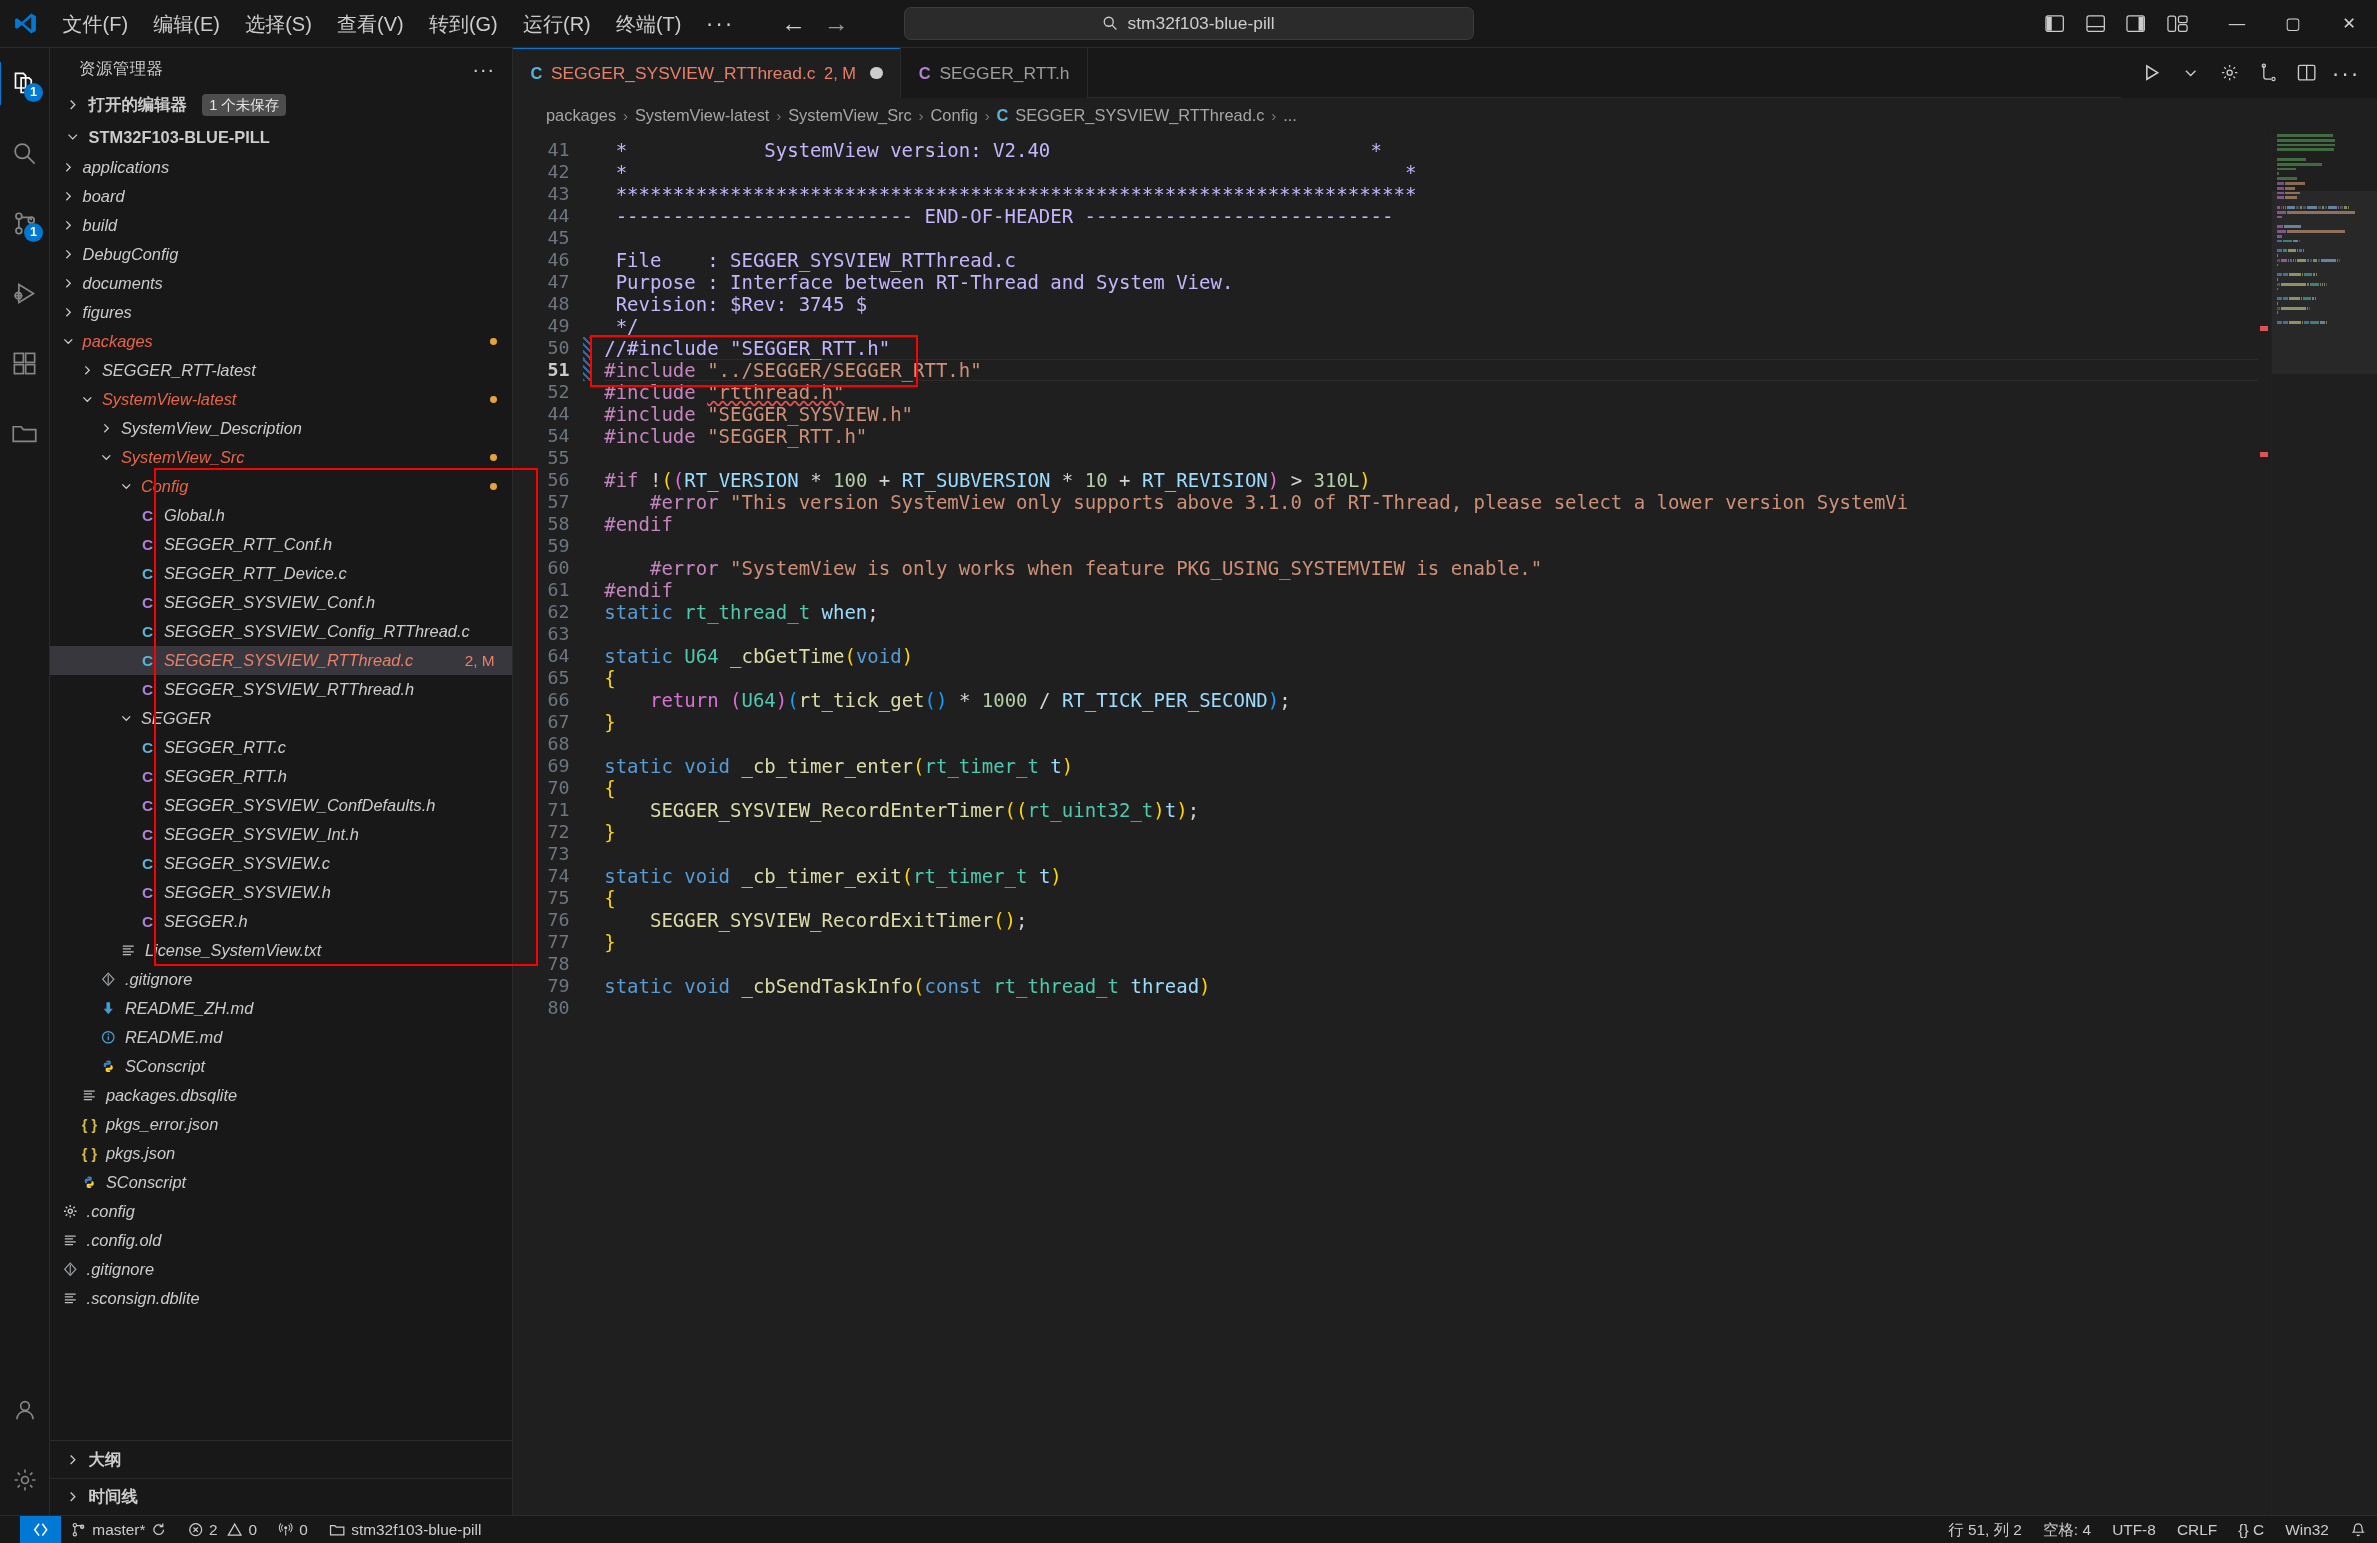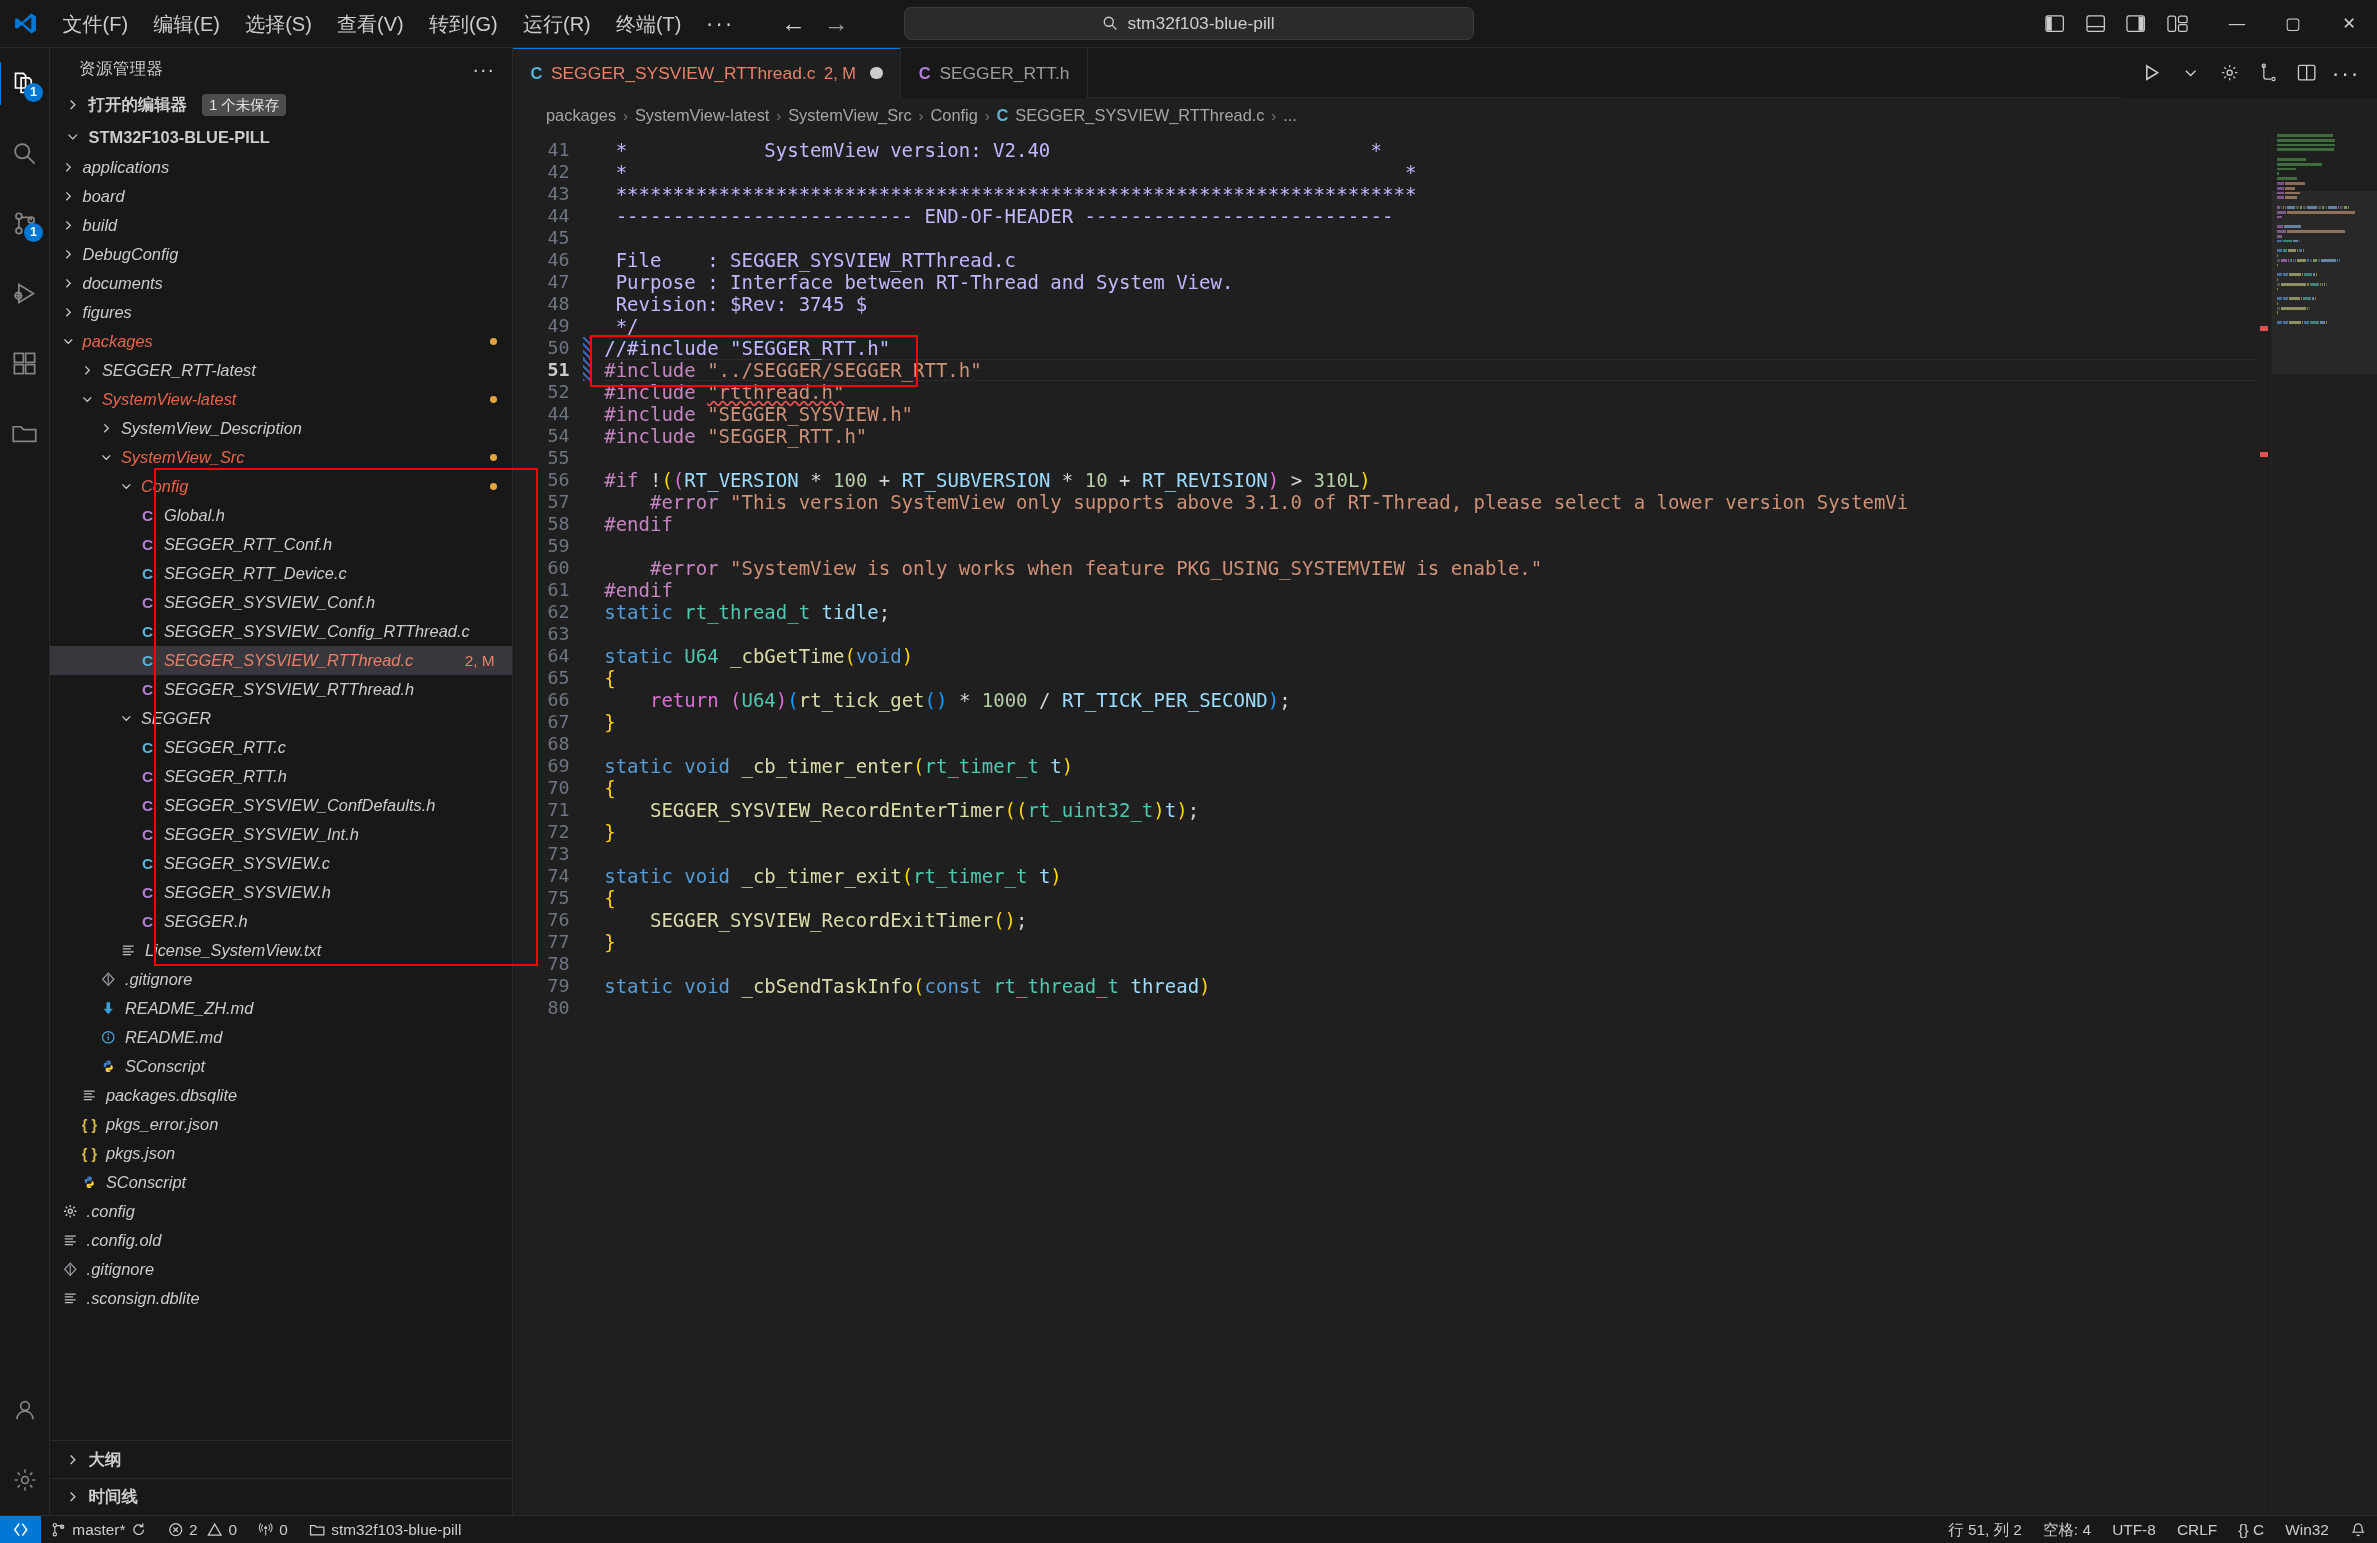--- a/index.html
+++ b/index.html
@@ -167,21 +167,21 @@
   }
   .mm-slider { position: absolute; left:0; right:0; top: 58px; height: 183px; background: rgba(255,255,255,.045); }
   .deco-strip { width: 13.5px; min-width:13.5px; background:#1f1f1f; position: relative; }
   .deco-mark { position:absolute; right:2.9px; width:7.7px; height:4.8px; }
 
   .red-overlay { position: absolute; border: 2.9px solid #ff0000; pointer-events: none; }
 
   
   .statusbar {
     height: 29px; min-height: 29px; background: #181818; display: flex; align-items: center;
-    font-size: 15.4px; color: #cccccc; border-top: 1px solid #2b2b2b;
+    font-size: 15.4px; color: #cccccc; border-top: 1px solid #2b2b2b; padding-left: 20px;
   }
   .st-remote { background: #0078d4; color: #fff; height: 29px; display:flex; align-items:center;
       padding: 0 11.6px; }
   .st-item { display: flex; align-items: center; gap: 5.8px; padding: 0 10.6px; height: 29px; white-space: nowrap; }
   .st-right { margin-left: auto; display: flex; align-items: center; }
   svg { display: block; }
 </style>
 </head>
 <body>
 
@@ -833,21 +833,21 @@
             <div class="cl"><span class="t-pre">#include </span><span class="t-str squig">"rtthread.h"</span></div>
             <div class="cl"><span class="t-pre">#include </span><span class="t-str">"SEGGER_SYSVIEW.h"</span></div>
             <div class="cl"><span class="t-pre">#include </span><span class="t-str">"SEGGER_RTT.h"</span></div>
             <div class="cl">&nbsp;</div>
             <div class="cl"><span class="t-pre">#if </span><span class="t-plain">!</span><span class="t-p1">(</span><span class="t-p2">(</span><span class="t-var">RT_VERSION</span><span class="t-plain"> * </span><span class="t-num">100</span><span class="t-plain"> + </span><span class="t-var">RT_SUBVERSION</span><span class="t-plain"> * </span><span class="t-num">10</span><span class="t-plain"> + </span><span class="t-var">RT_REVISION</span><span class="t-p2">)</span><span class="t-plain"> &gt; </span><span class="t-num">310L</span><span class="t-p1">)</span></div>
             <div class="cl"><span class="t-pre">    #error </span><span class="t-str">"This version SystemView only supports above 3.1.0 of RT-Thread, please select a lower version SystemVi</span></div>
             <div class="cl"><span class="t-pre">#endif</span></div>
             <div class="cl">&nbsp;</div>
             <div class="cl"><span class="t-pre">    #error </span><span class="t-str">"SystemView is only works when feature PKG_USING_SYSTEMVIEW is enable."</span></div>
             <div class="cl"><span class="t-pre">#endif</span></div>
-            <div class="cl"><span class="t-kw">static </span><span class="t-typ">rt_thread_t</span><span class="t-var"> tidle</span><span class="t-plain">;</span></div>
+            <div class="cl"><span class="t-kw">static </span><span class="t-typ">rt_thread_t</span><span class="t-var"> when</span><span class="t-plain">;</span></div>
             <div class="cl">&nbsp;</div>
             <div class="cl"><span class="t-kw">static </span><span class="t-typ">U64 </span><span class="t-fn">_cbGetTime</span><span class="t-p1">(</span><span class="t-kw">void</span><span class="t-p1">)</span></div>
             <div class="cl"><span class="t-p1">{</span></div>
             <div class="cl"><span class="t-plain">    </span><span class="t-p2">return </span><span class="t-p2">(</span><span class="t-typ">U64</span><span class="t-p2">)</span><span class="t-p3">(</span><span class="t-fn">rt_tick_get</span><span class="t-p3">()</span><span class="t-plain"> * </span><span class="t-num">1000</span><span class="t-plain"> / </span><span class="t-var">RT_TICK_PER_SECOND</span><span class="t-p3">)</span><span class="t-plain">;</span></div>
             <div class="cl"><span class="t-p1">}</span></div>
             <div class="cl">&nbsp;</div>
             <div class="cl"><span class="t-kw">static </span><span class="t-kw">void </span><span class="t-fn">_cb_timer_enter</span><span class="t-p1">(</span><span class="t-typ">rt_timer_t</span><span class="t-var"> t</span><span class="t-p1">)</span></div>
             <div class="cl"><span class="t-p1">{</span></div>
             <div class="cl"><span class="t-plain">    </span><span class="t-fn">SEGGER_SYSVIEW_RecordEnterTimer</span><span class="t-p1">((</span><span class="t-typ">rt_uint32_t</span><span class="t-p1">)</span><span class="t-var">t</span><span class="t-p1">)</span><span class="t-plain">;</span></div>
             <div class="cl"><span class="t-p1">}</span></div>

